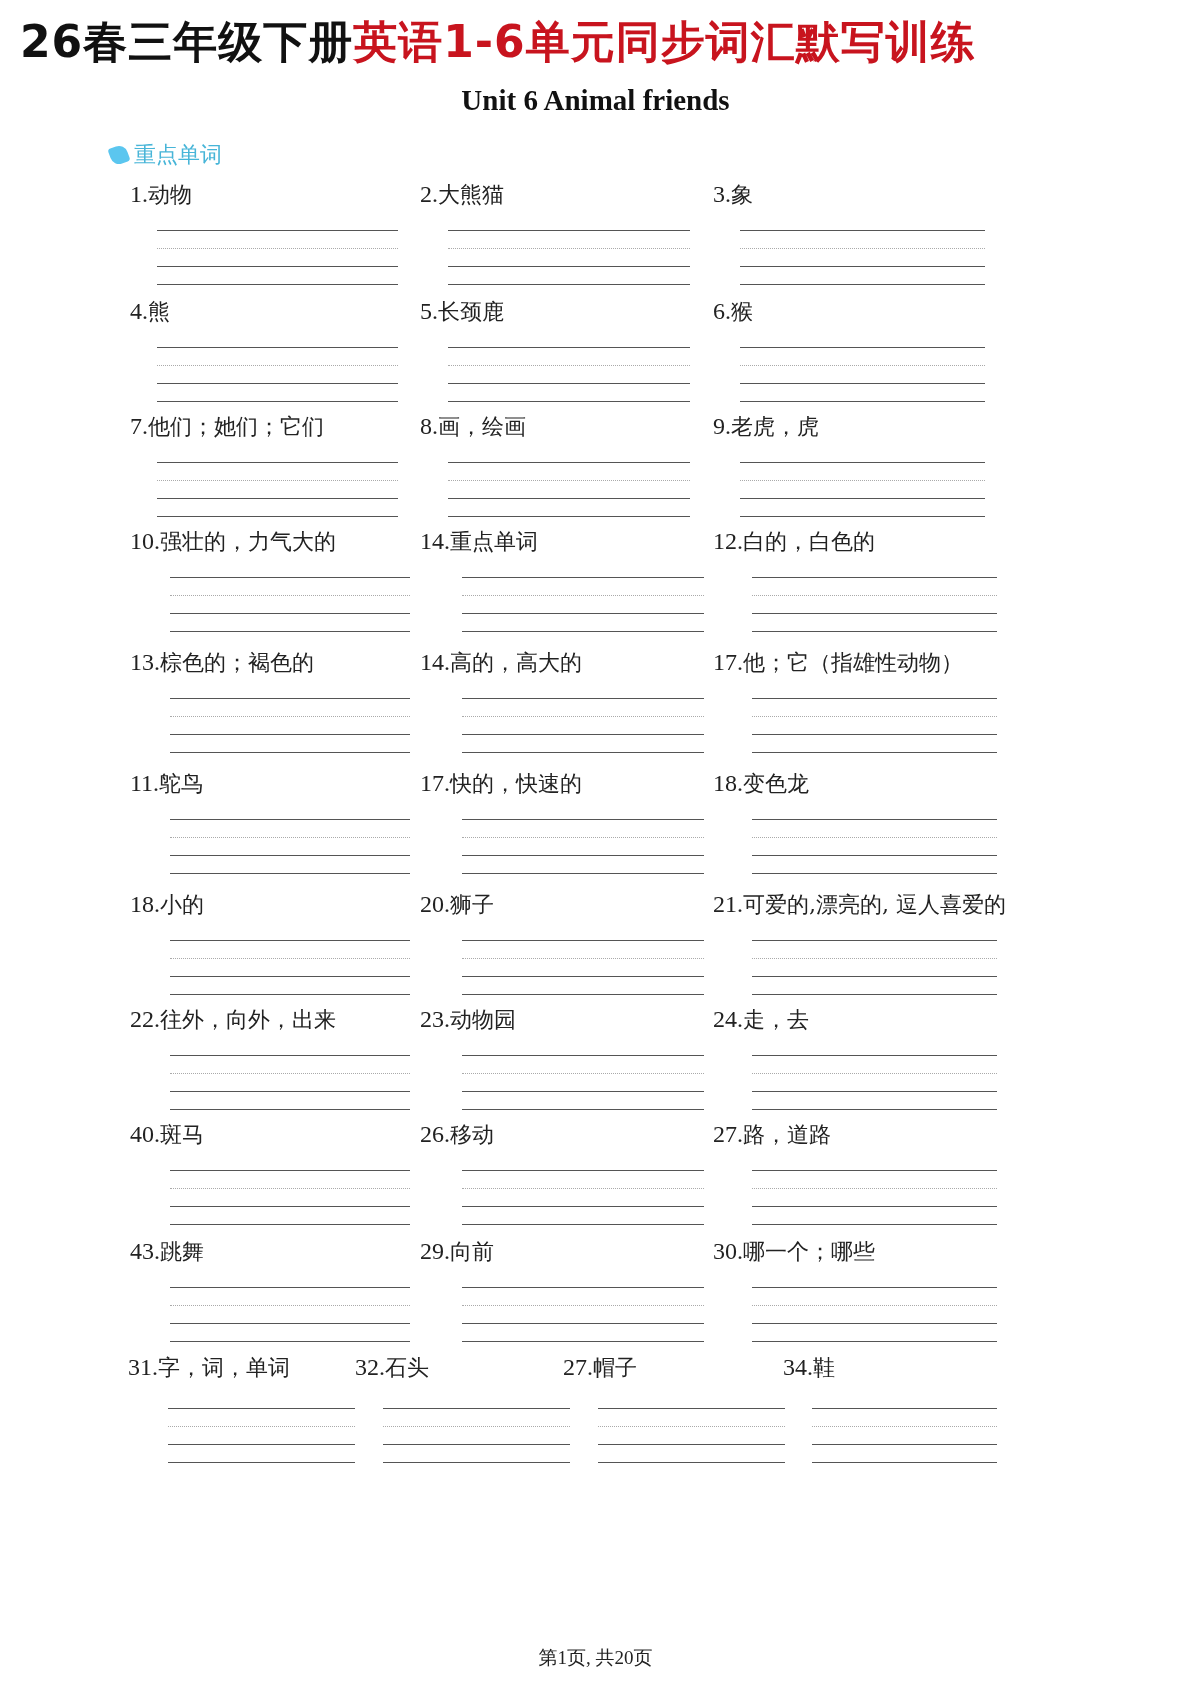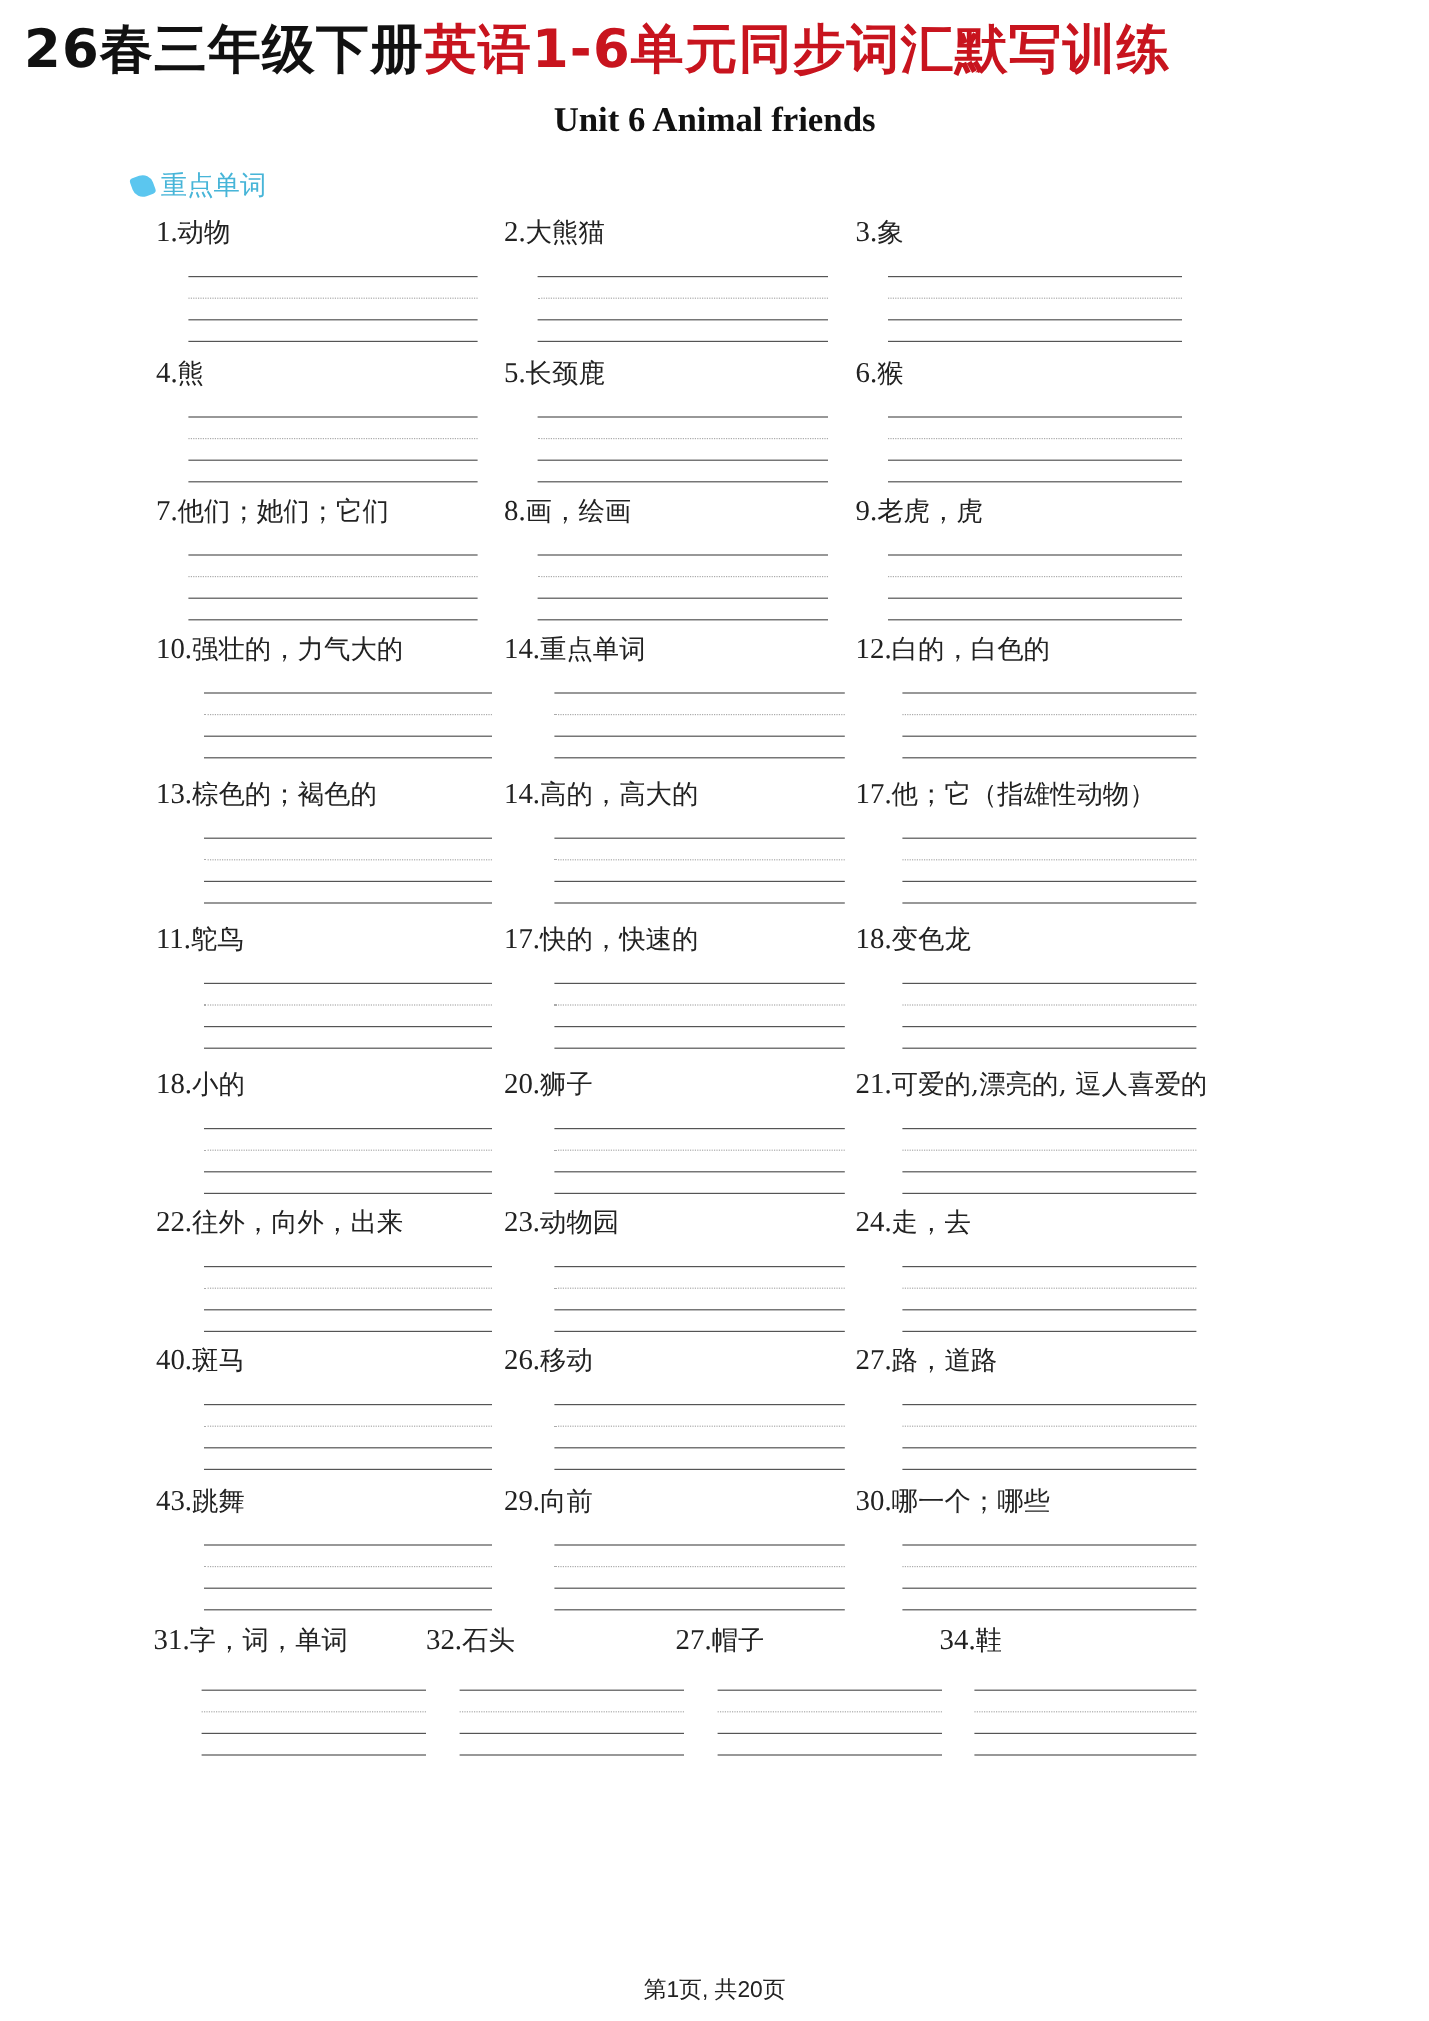--- a/index.html
+++ b/index.html
@@ -10,21 +10,21 @@
   .unit { position:absolute; top:84px; left:0; width:1191px; text-align:center; font-family:"Liberation Serif", serif; font-weight:bold; font-size:29px; color:#111; }
   .section { position:absolute; top:140px; left:110px; display:flex; align-items:center; gap:6px; }
   .section .pencil { width:18px; height:18px; background:#5bc6ef; border-radius:3px 9px 3px 9px; transform:rotate(-20deg); }
   .section .label { font-family:"DejaVu Sans", sans-serif; font-size:22px; color:#47b5d8; }
   .item { position:absolute; }
   .item .lab { position:absolute; left:0; top:0; white-space:nowrap; font-size:22px; line-height:28px; color:#222; }
   .item .lab .num { font-family:"Liberation Serif", serif; font-size:24px; }
   .grid { position:absolute; }
   .grid .ln { position:absolute; left:0; right:0; height:0; border-top:1.5px solid #555; }
   .grid .ln.dot { border-top:1.5px dotted #aaa; }
-  .footer { position:absolute; top:1645px; left:0; width:1191px; text-align:center; font-family:Liberation Sans, sans-serif; font-size:19px; color:#222; }
+  .footer { position:absolute; top:1645px; left:0; width:1191px; text-align:center; font-family:Liberation Serif, serif; font-size:19px; color:#222; }
 </style>
 </head>
 <body>
 
 <div class="title"><span class="black">26春三年级下册</span><span class="red">英语1-6单元同步词汇默写训练</span></div>
 
 <div class="unit">Unit 6  Animal friends</div>
 
 <div class="section">
   <span class="pencil"></span>

